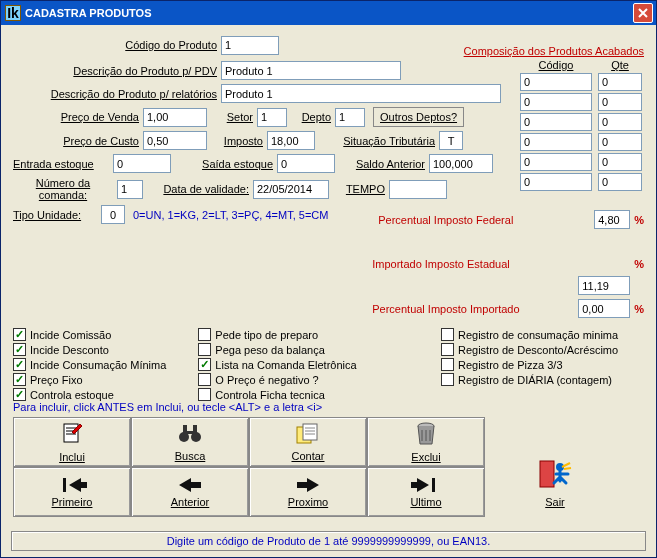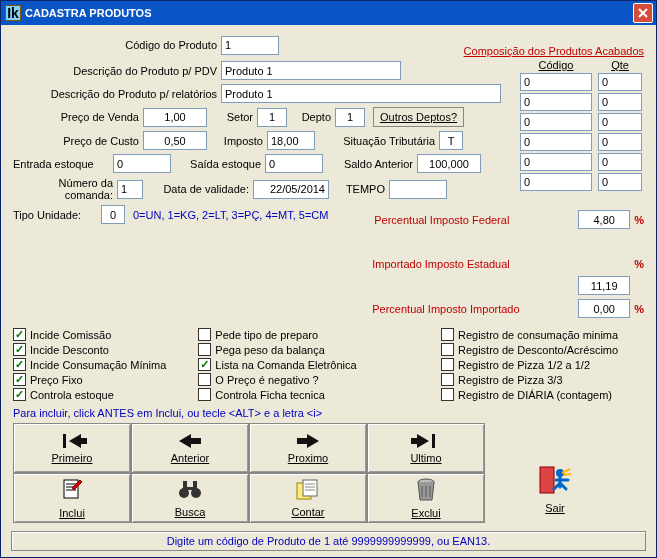--- a/index.html
+++ b/index.html
@@ -48,30 +48,30 @@
     font-weight: bold;
     font-size: 12px;
     cursor: pointer;
   }
   .body {
     flex: 1;
     padding: 8px 12px 4px 12px;
     position: relative;
   }
   .row { display: flex; align-items: center; margin-bottom: 4px; }
-  .lbl { text-align: right; padding-right: 4px; }
+  .lbl { text-align: right; padding-right: 4px; text-decoration: underline; }
   input.text {
     border: 1px solid #7f9db9;
     background: #fff;
     height: 19px;
     padding: 1px 3px;
     font-family: inherit;
     font-size: 11px;
   }
-  input.rt { text-align: center; }
+  input.rt { text-align: left; }
   input.ct { text-align: center; }
   .link-red {
     color: #c00000;
     text-decoration: underline;
     font-weight: normal;
     margin-top: 12px;
   }
   .btn-outros {
     border: 1px solid #888;
     background: #ece9d8;
@@ -114,21 +114,21 @@
     border: 1px solid #333;
     background: #fff;
     display: inline-flex;
     align-items: center;
     justify-content: center;
     font-size: 11px;
     color: #007a00;
     line-height: 11px;
   }
 
-  .note-blue { color: #0000c0; margin-top: 6px; }
+  .note-blue { color: #0000c0; }
 
   
   .toolbar {
     margin-top: 4px;
   }
   .tool-row { display: flex; }
   .tool-btn {
     width: 118px;
     height: 50px;
     border: 1px solid #888;
@@ -218,44 +218,44 @@
       <input class="text rt" style="width: 64px;" value="0,50">
       <div class="lbl" style="width:60px;">Imposto</div>
       <input class="text" style="width: 48px;" value="18,00">
       <div class="lbl" style="width:124px;">Situação Tributária</div>
       <input class="text ct" style="width: 24px;" value="T">
     </div>
 
     <div class="row">
       <div class="lbl" style="width:100px;text-align:left;">Entrada estoque</div>
       <input class="text" style="width: 58px;" value="0">
-      <div class="lbl" style="width:94px;">Saída estoque</div>
+      <div class="lbl" style="width:106px;">Saída estoque</div>
       <input class="text" style="width: 58px;" value="0">
       <div class="lbl" style="width:94px;">Saldo Anterior</div>
       <input class="text rt" style="width: 64px;" value="100,000">
     </div>
 
     <div class="row">
-      <div class="lbl" style="width:104px;text-align:right;">Número da comanda:</div>
+      <div class="lbl" style="width:104px;text-align:center;">Número da comanda:</div>
       <input class="text" style="width: 26px;" value="1">
       <div class="lbl" style="width:110px;">Data de validade:</div>
-      <input class="text" style="width: 76px; text-align: right;" value="22/05/2014">
+      <input class="text" style="width: 76px;" value="22/05/2014">
       <div class="lbl" style="width:60px;">TEMPO</div>
       <input class="text" style="width: 58px;" value="">
     </div>
 
     <div class="row">
       <div class="lbl" style="width:88px;text-align:left;">Tipo Unidade:</div>
       <input class="text ct" style="width: 24px;" value="0">
       <div class="blue-legend" style="padding-left:8px;">0=UN, 1=KG, 2=LT, 3=PÇ, 4=MT, 5=CM</div>
     </div>
 
     <div class="row" style="justify-content:flex-end; margin-top:-18px;">
       <div class="red-lbl" style="width:200px;">Percentual Imposto Federal</div>
-      <input class="text rt" style="width: 52px; margin-left: 4px;" value="4,80">
+      <input class="text rt" style="width: 36px; margin-left: 16px;" value="4,80">
       <span class="pct">%</span>
     </div>
     <div class="row" style="justify-content:flex-end;">
       <div class="red-lbl" style="width:200px;">Importado Imposto Estadual</div>
       <input class="text rt" style="width: 52px; margin-left: 6px; margin-top: 43px;" value="11,19">
       <span class="pct">%</span>
     </div>
     <div class="row" style="justify-content:flex-end;">
       <div class="red-lbl" style="width:200px;">Percentual Imposto Importado</div>
       <input class="text rt" style="width: 52px; margin-left: 6px;" value="0,00">
@@ -344,74 +344,34 @@
           <label class="chk">
             <span class="box"></span>
             <span>Registro de consumação minima</span>
           </label>
           <label class="chk">
             <span class="box"></span>
             <span>Registro de Desconto/Acréscimo</span>
           </label>
           <label class="chk">
             <span class="box"></span>
-            <span>Registro de Pizza 1/2 a 1/2</span>
-          </label>
-          <label class="chk">
-            <span class="box"></span>
             <span>Registro de Pizza 3/3</span>
           </label>
           <label class="chk">
             <span class="box"></span>
             <span>Registro de DIÁRIA (contagem)</span>
           </label>
         </div>
     </div>
 
     <div class="note-blue">Para incluir, click ANTES em Inclui, ou tecle &lt;ALT&gt; e a letra &lt;i&gt;</div>
 
     <div class="toolbar">
       <div class="tool-row" style="align-items: stretch;">
         <div style="display:flex;flex-direction:column;">
-          <div style="display:flex;">
-            <button class="tool-btn">
-              <span class="arrow-icon">
-                <svg width="30" height="18" viewBox="0 0 30 18">
-                    <polygon points="12,9 24,2 24,6 30,6 30,12 24,12 24,16" fill="#111"></polygon>
-                    <rect x="6" y="2" width="3" height="14" fill="#111"></rect>
-                  </svg>
-              </span>
-              <span class="lbltxt"><span class="u">Primeiro</span></span>
-            </button>
-            <button class="tool-btn">
-              <span class="arrow-icon">
-                <svg width="30" height="18" viewBox="0 0 30 18">
-                    <polygon points="4,9 16,2 16,6 26,6 26,12 16,12 16,16" fill="#111"></polygon>
-                  </svg>
-              </span>
-              <span class="lbltxt"><span class="u">Anterior</span></span>
-            </button>
-            <button class="tool-btn">
-              <span class="arrow-icon">
-                <svg width="30" height="18" viewBox="0 0 30 18">
-                    <polygon points="26,9 14,2 14,6 4,6 4,12 14,12 14,16" fill="#111"></polygon>
-                  </svg>
-              </span>
-              <span class="lbltxt"><span class="u">Proximo</span></span>
-            </button>
-            <button class="tool-btn">
-              <span class="arrow-icon">
-                <svg width="30" height="18" viewBox="0 0 30 18">
-                    <polygon points="18,9 6,2 6,6 0,6 0,12 6,12 6,16" fill="#111"></polygon>
-                    <rect x="21" y="2" width="3" height="14" fill="#111"></rect>
-                  </svg>
-              </span>
-              <span class="lbltxt"><span class="u">Ultimo</span></span>
-            </button>
-          </div>
           <div style="display:flex;">
             <button class="tool-btn">
               <span class="icon">
                 <svg width="24" height="24" viewBox="0 0 24 24">
                     <rect x="4" y="2" width="14" height="18" fill="#fff" stroke="#000"></rect>
                     <path d="M6 6h10M6 9h10M6 12h10" stroke="#000"></path>
                     <path d="M14 12 L22 4 L20 2 L12 10 Z" fill="#d00" stroke="#800"></path>
                   </svg>
               </span>
               <span class="lbltxt"><span class="u">Inclui</span></span>
@@ -440,20 +400,56 @@
             </button>
             <button class="tool-btn">
               <span class="icon">
                 <svg width="22" height="24" viewBox="0 0 22 24">
                     <ellipse cx="11" cy="4" rx="8" ry="3" fill="#bbb" stroke="#555"></ellipse>
                     <path d="M3 4 L5 22 L17 22 L19 4" fill="#999" stroke="#555"></path>
                     <path d="M7 8v11M11 8v11M15 8v11" stroke="#555"></path>
                   </svg>
               </span>
               <span class="lbltxt"><span class="u">Exclui</span></span>
+            </button>
+          </div>
+          <div style="display:flex;">
+            <button class="tool-btn">
+              <span class="arrow-icon">
+                <svg width="30" height="18" viewBox="0 0 30 18">
+                    <polygon points="12,9 24,2 24,6 30,6 30,12 24,12 24,16" fill="#111"></polygon>
+                    <rect x="6" y="2" width="3" height="14" fill="#111"></rect>
+                  </svg>
+              </span>
+              <span class="lbltxt"><span class="u">Primeiro</span></span>
+            </button>
+            <button class="tool-btn">
+              <span class="arrow-icon">
+                <svg width="30" height="18" viewBox="0 0 30 18">
+                    <polygon points="4,9 16,2 16,6 26,6 26,12 16,12 16,16" fill="#111"></polygon>
+                  </svg>
+              </span>
+              <span class="lbltxt"><span class="u">Anterior</span></span>
+            </button>
+            <button class="tool-btn">
+              <span class="arrow-icon">
+                <svg width="30" height="18" viewBox="0 0 30 18">
+                    <polygon points="26,9 14,2 14,6 4,6 4,12 14,12 14,16" fill="#111"></polygon>
+                  </svg>
+              </span>
+              <span class="lbltxt"><span class="u">Proximo</span></span>
+            </button>
+            <button class="tool-btn">
+              <span class="arrow-icon">
+                <svg width="30" height="18" viewBox="0 0 30 18">
+                    <polygon points="18,9 6,2 6,6 0,6 0,12 6,12 6,16" fill="#111"></polygon>
+                    <rect x="21" y="2" width="3" height="14" fill="#111"></rect>
+                  </svg>
+              </span>
+              <span class="lbltxt"><span class="u">Ultimo</span></span>
             </button>
           </div>
         </div>
         <div class="exit-cell">
           <button class="tool-btn" style="width:80px;height:70px;border:none;box-shadow:none;background:transparent;">
             <span class="icon">
               <svg width="34" height="34" viewBox="0 0 34 34">
                 <rect x="2" y="4" width="14" height="26" fill="#d44" stroke="#800"></rect>
                 <circle cx="22" cy="10" r="4" fill="#06c"></circle>
                 <path d="M22 14 L22 24 M22 20 L16 26 M22 20 L28 26 M18 17 L30 17" stroke="#06c" stroke-width="3" stroke-linecap="round"></path>

